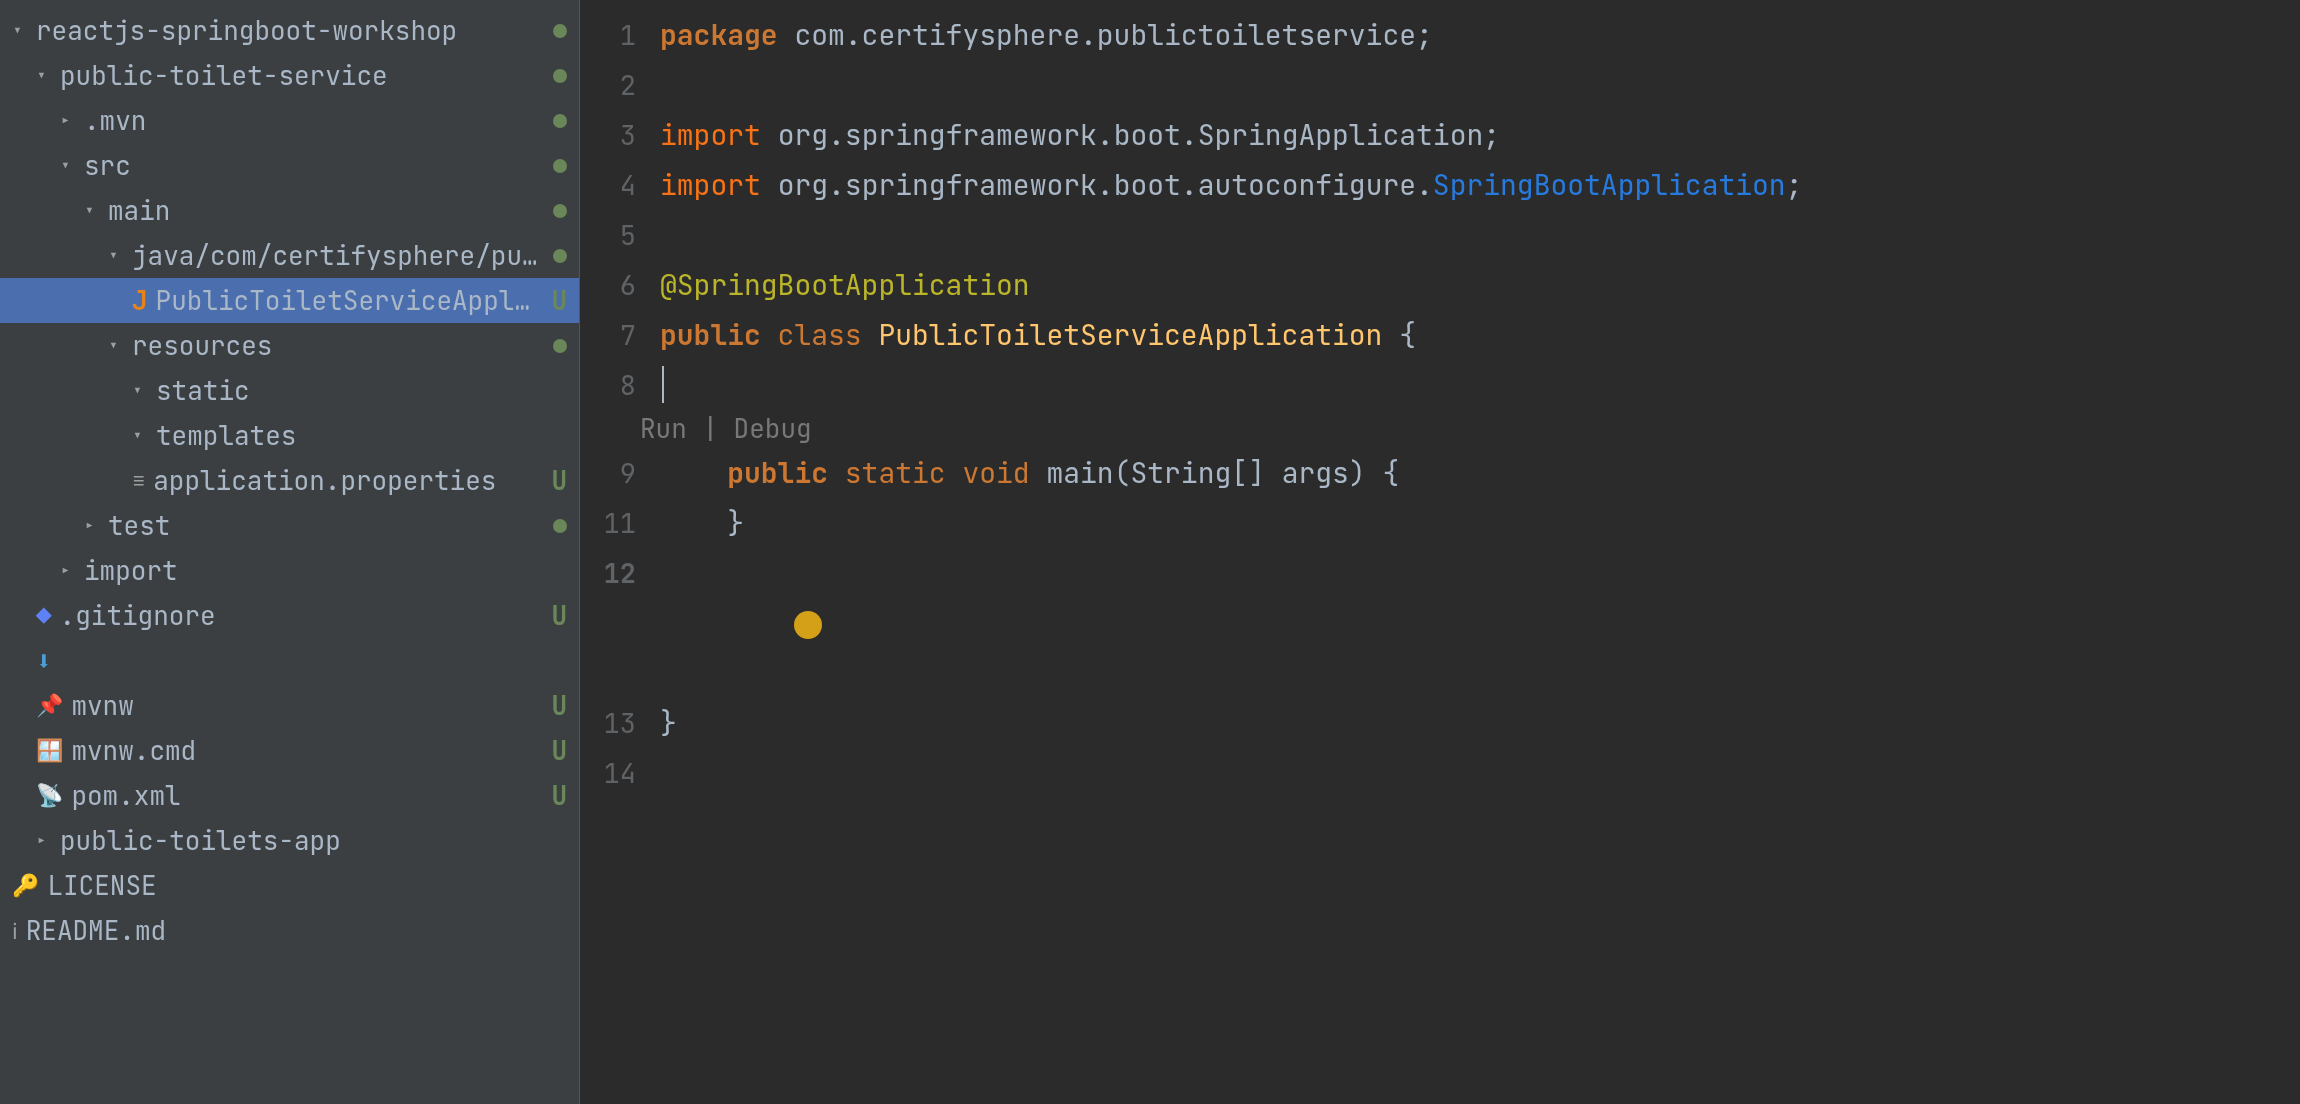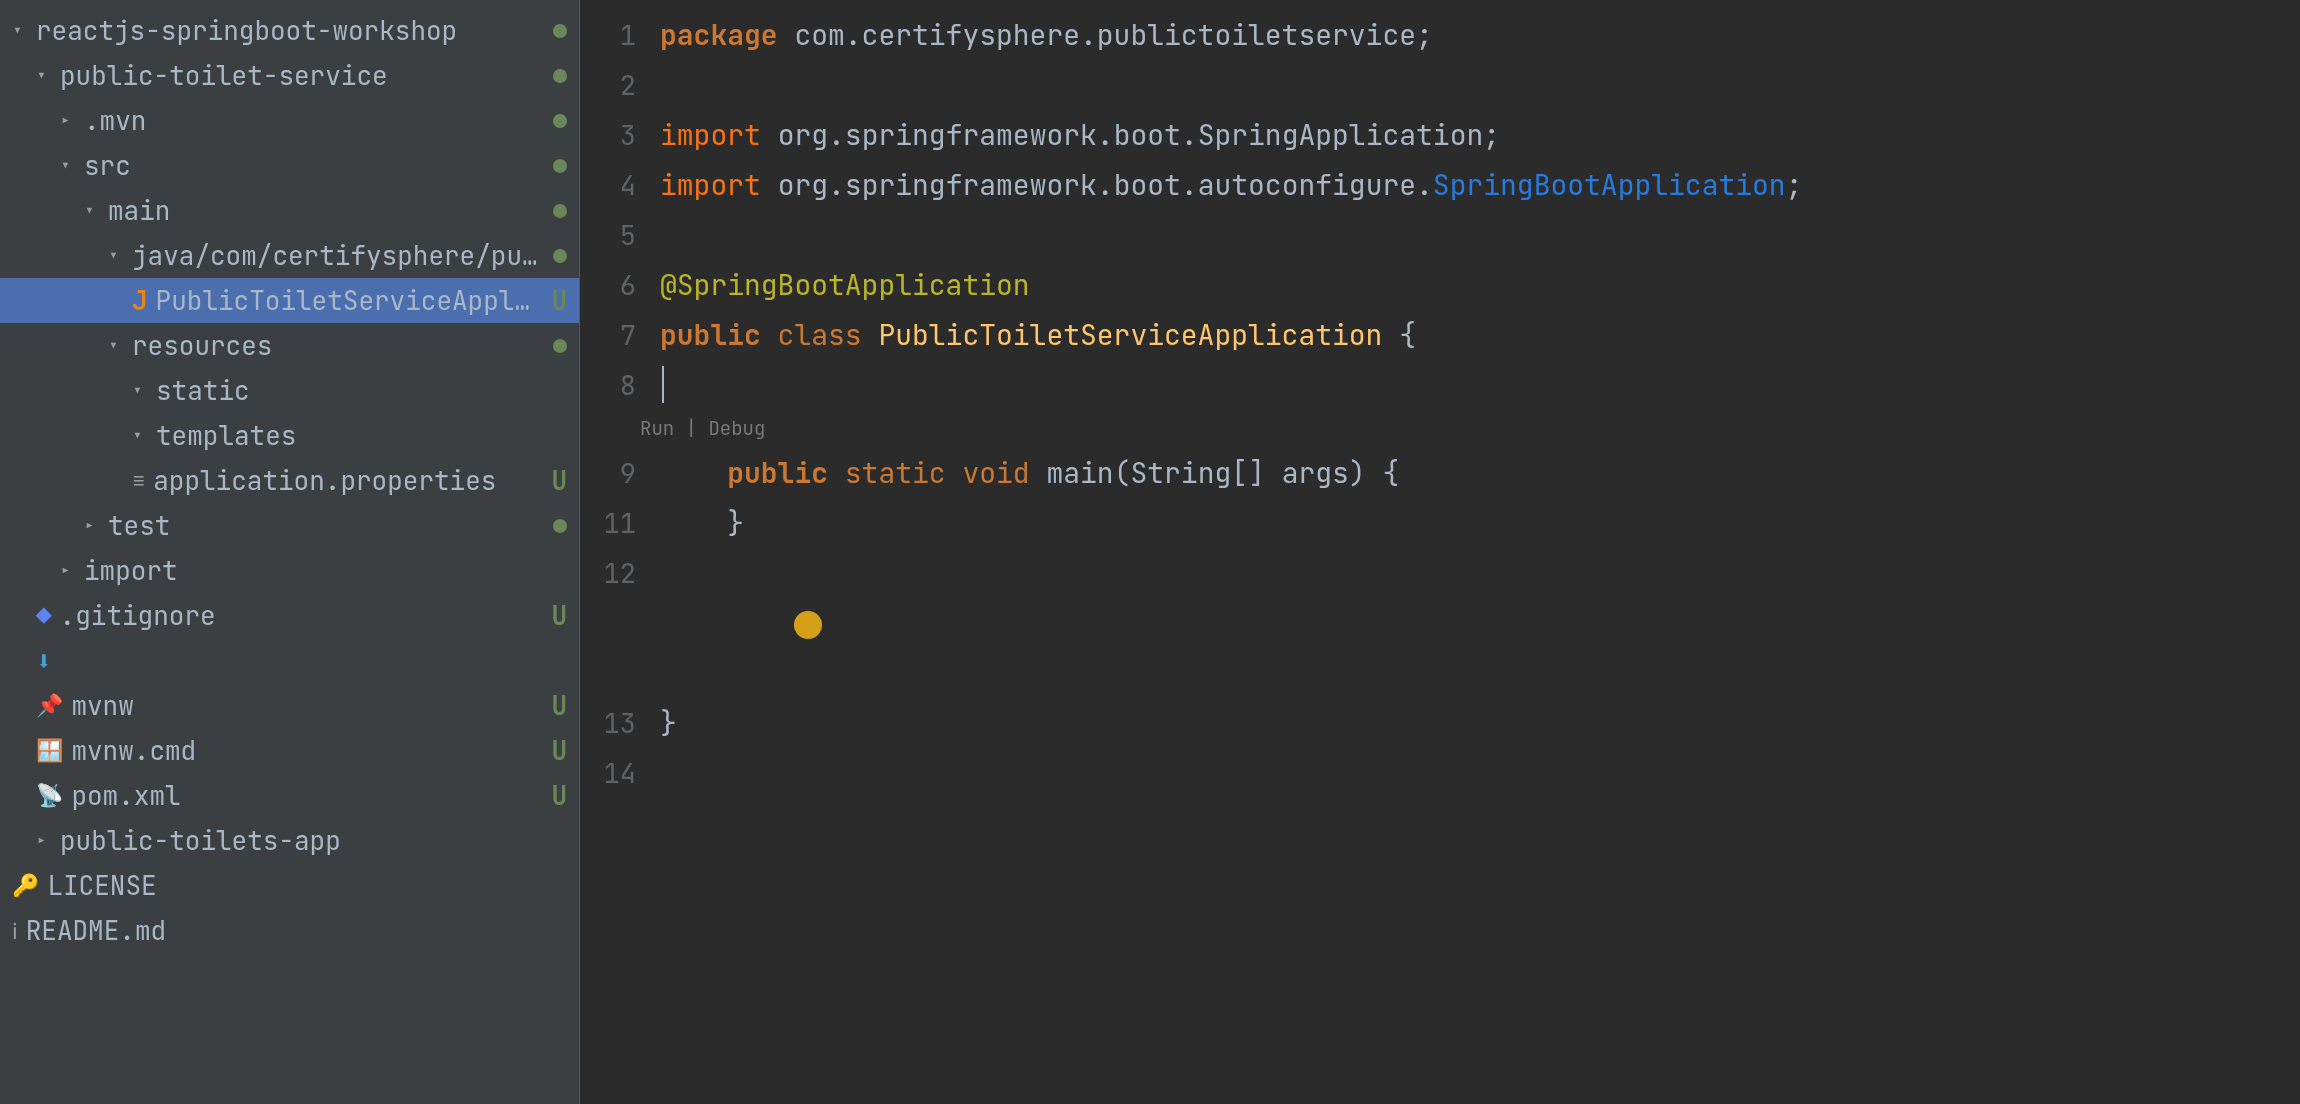--- a/index.html
+++ b/index.html
@@ -116,21 +116,21 @@
     .kw { color: #cc7832; font-weight: bold; }
     .kw2 { color: #cc7832; }
     .annotation { color: #bbb529; }
     .class-name { color: #ffc66d; }
     .import-kw { color: #f97316; }
     .link { color: #287bde; }
     .plain { color: #a9b7c6; }
 
     .run-debug-hint {
       color: #787878;
-      font-size: 19px;
+      font-size: 26px;
       margin-left: 60px;
       line-height: 38px;
       padding-top: 0;
     }
 
     
     ::-webkit-scrollbar { width: 8px; height: 8px; }
     ::-webkit-scrollbar-track { background: #3c3f41; }
     ::-webkit-scrollbar-thumb { background: #585b5d; border-radius: 4px; }
 
@@ -315,21 +315,21 @@
       <span class="line-number">9</span>
       <span class="code-content">    <span class="kw">public </span><span class="kw2">static </span><span class="kw2">void </span><span class="plain">main(String[] args) {</span></span>
     </div>
 
 
     <div class="code-line">
       <span class="line-number">11</span>
       <span class="code-content">    <span class="plain">}</span></span>
     </div>
 
-    <div class="code-line" style="position: relative;">
+    <div class="code-line" style="position: relative; font-weight: bold;">
       <span class="line-number">12</span>
       <span class="code-content">
         <span style="display:inline-block; width:28px; height:28px; background:#d4a017; border-radius:50%; vertical-align:middle; margin-right:4px;"></span>
       </span>
     </div>
 
     <div class="code-line">
       <span class="line-number">13</span>
       <span class="code-content"><span class="plain">}</span></span>
     </div>

